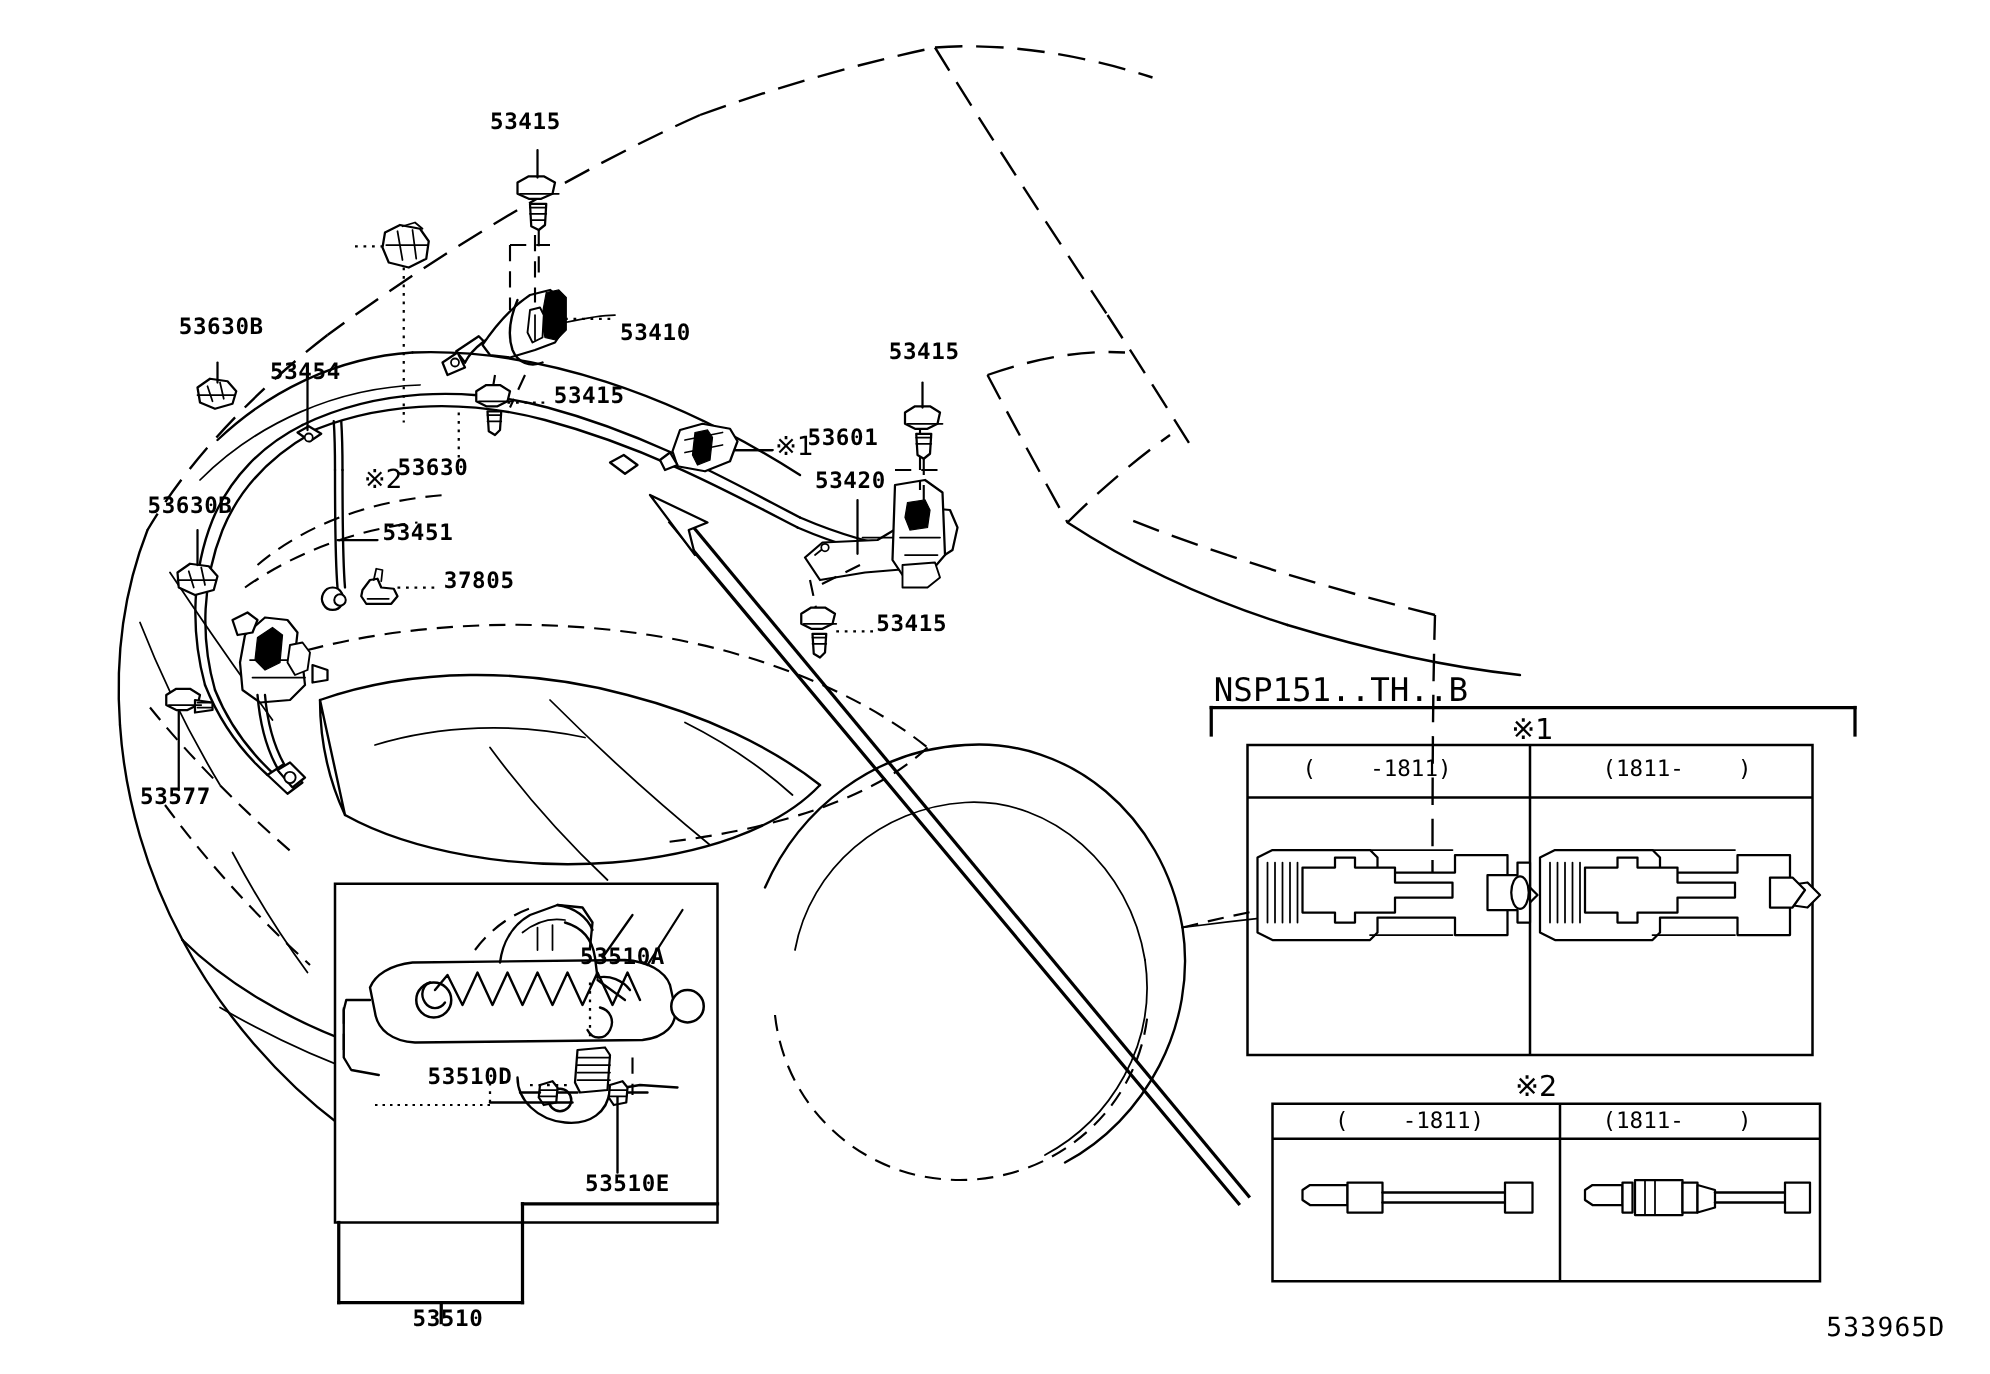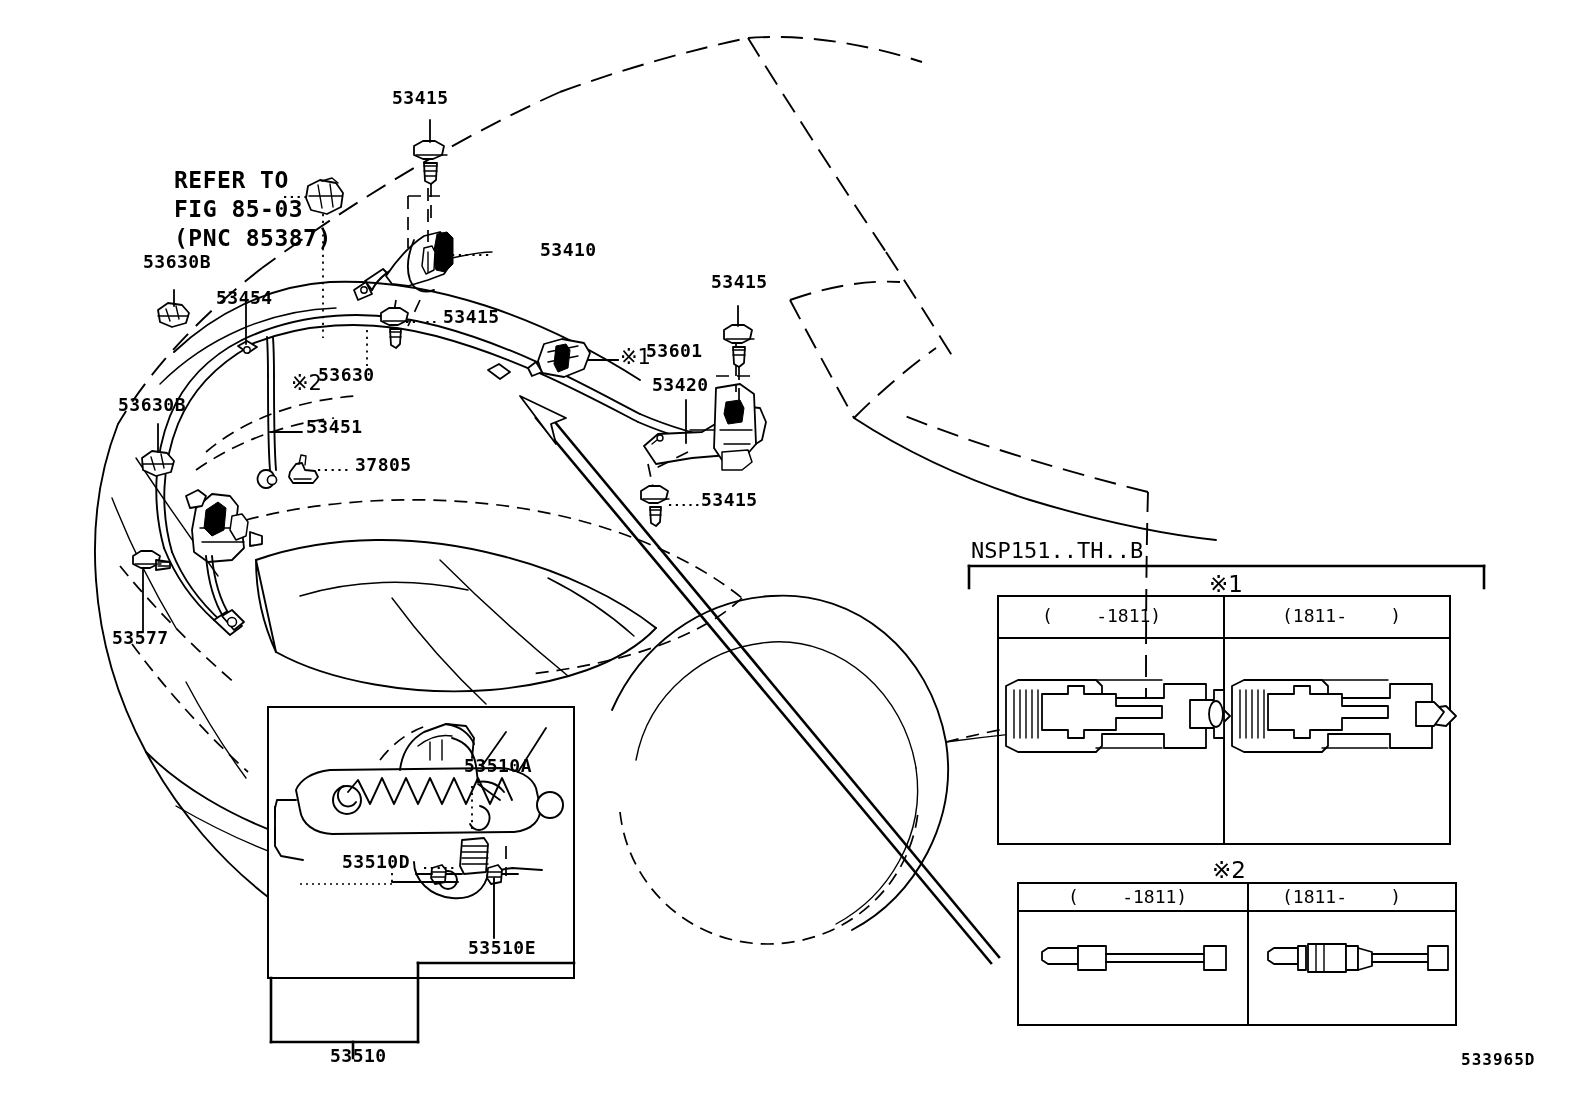--- a/index.html
+++ b/index.html
@@ -10,21 +10,21 @@
   }
   #stage{position:absolute;left:0;top:0;width:1592px;height:1099px;}
   svg.layer{position:absolute;left:0;top:0;width:1592px;height:1099px;}
   .lbl{
     position:absolute;
     font-family:"DejaVu Sans Mono","Liberation Mono",monospace;
     font-size:18px;font-weight:700;letter-spacing:0.5px;
     white-space:pre;line-height:1.12;color:#000;
   }
   .lbl.multi{font-size:23px;line-height:1.25;}
-  .lbl.figid{font-size:16px;font-weight:700;letter-spacing:1px;}
+  .lbl.figid{font-size:21px;font-weight:400;letter-spacing:1px;}
   .cellhdr{
     position:absolute;
     font-family:"DejaVu Sans Mono","Liberation Mono",monospace;
     font-size:18px;font-weight:400;white-space:pre;
   }
   .mark{
     position:absolute;
     font-family:"DejaVu Sans","Liberation Sans",sans-serif;
     font-size:23px;font-weight:400;white-space:pre;
   }
@@ -417,27 +417,24 @@
       <path class="led" d="M738,306 V326"></path>
 
       <path class="dot" d="M669,505 H700"></path>
 
       <path class="led" d="M143,568 V632"></path>
 
       <path class="stt" d="M452,258 C470,254 486,252 492,252"></path>
     </g>
   </svg>
 
-  <div class="lbl multi" style="left:174px;top:166px;">REFER TO
-FIG 85-03
-(PNC 85387)</div>
 
   <div class="lbl" style="left:392px;top:88px;">53415</div>
 
-  <div class="lbl" style="left:496px;top:240px;margin-left:44px;">53410</div>
+  <div class="lbl" style="left:496px;top:257px;">53410</div>
 
   <div class="lbl" style="left:443px;top:307px;">53415</div>
 
   <div class="lbl" style="left:711px;top:272px;">53415</div>
 
   <div class="lbl" style="left:701px;top:490px;">53415</div>
 
   <div class="lbl" style="left:143px;top:252px;">53630B</div>
 
   <div class="lbl" style="left:118px;top:395px;">53630B</div>
@@ -459,21 +456,21 @@
   <div class="lbl" style="left:112px;top:628px;">53577</div>
 
   <div class="lbl" style="left:464px;top:756px;">53510A</div>
 
   <div class="lbl" style="left:342px;top:852px;">53510D</div>
 
   <div class="lbl" style="left:468px;top:938px;">53510E</div>
 
   <div class="lbl" style="left:308px;top:1046px;margin-left:22px;">53510</div>
 
-  <div class="cellhdr" style="left:971px;top:538px;font-size:22px;">NSP151..TH..B</div>
+  <div class="cellhdr" style="left:971px;top:538px;font-size:26px;">NSP151..TH..B</div>
 
   <div class="mark" style="left:1209px;top:571px;">※1</div>
 
   <div class="cellhdr" style="left:1042px;top:605px;">(    -1811)</div>
 
   <div class="cellhdr" style="left:1282px;top:605px;">(1811-    )</div>
 
   <div class="mark" style="left:1212px;top:857px;">※2</div>
 
   <div class="cellhdr" style="left:1068px;top:886px;">(    -1811)</div>

